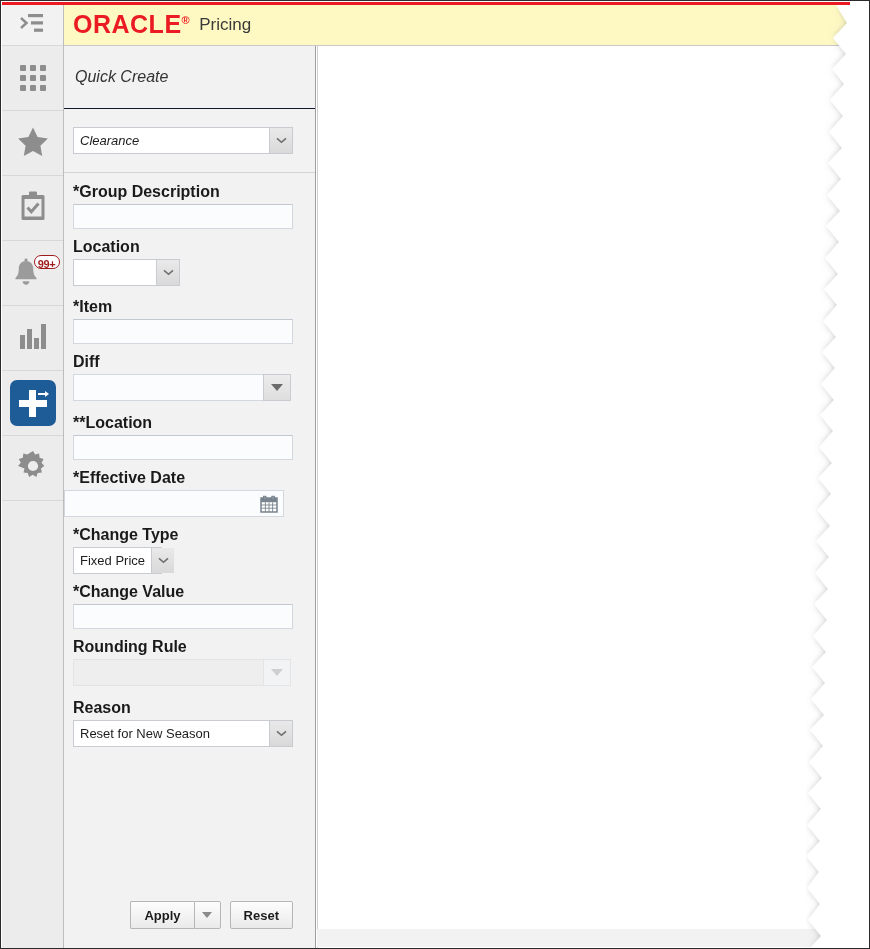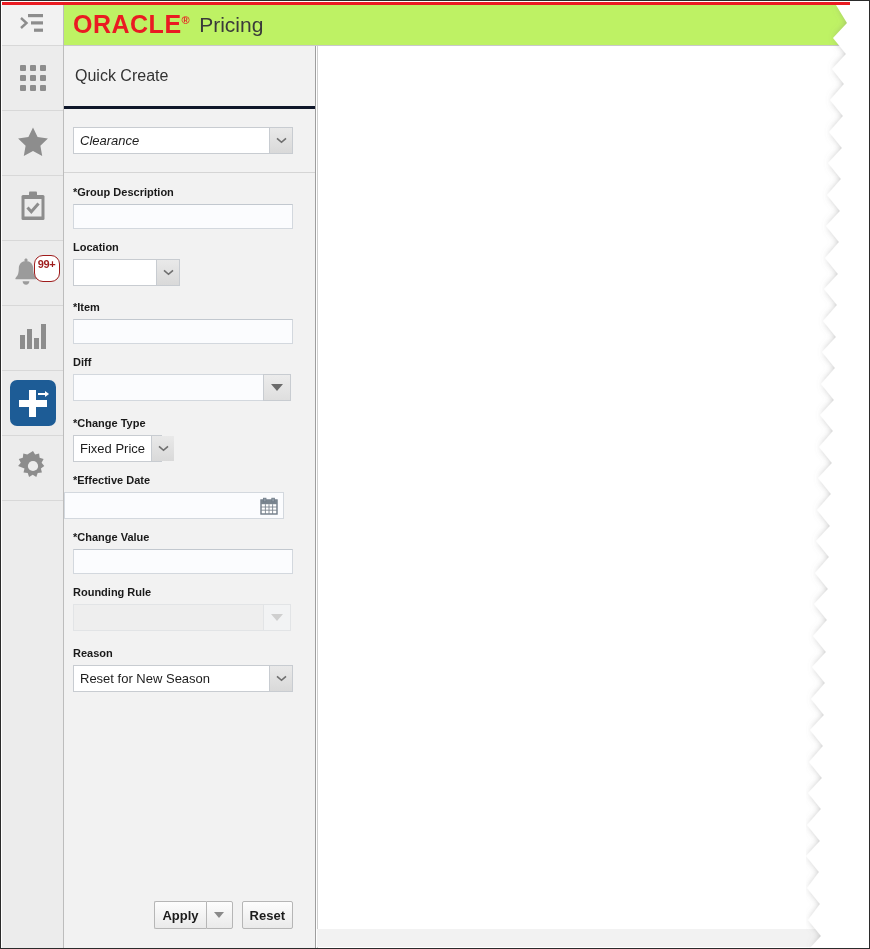--- a/index.html
+++ b/index.html
@@ -72,60 +72,60 @@
   .plus-tile .bar-h { position: absolute; left: 9px; top: 20px; width: 28px; height: 7px; background: #fff; }
   .plus-tile .bar-v { position: absolute; left: 19px; top: 10px; width: 7px; height: 27px; background: #fff; }
   .plus-tile .mini-arrow { position: absolute; right: 6px; top: 10px; width: 12px; height: 8px; }
 
   
   .bell-wrap { position: relative; width: 42px; height: 32px; }
   .badge {
     position: absolute;
     right: -6px; top: -2px;
     min-width: 24px;
-    height: 27px;
+    height: 14px;
     padding: 0 3px;
     border-radius: 9px;
     border: 1.5px solid #9e1b1b;
     background: #ffffff;
     color: #9e1b1b;
     font-size: 11px;
     font-weight: bold;
     line-height: 16px;
     text-align: center;
     box-sizing: border-box;
     letter-spacing: -0.3px;
   }
 
   
   #top-bar {
     position: absolute;
     left: 63px; top: 4px;
     width: 786px;
     height: 41px;
-    background: #bef264;
+    background: #fef9c3;
     border-bottom: 1px solid #c9c9c9;
     box-sizing: border-box;
     display: flex;
     align-items: center;
     padding-left: 9px;
   }
   #oracle-logo {
     font-family: "Liberation Sans", sans-serif;
     font-size: 25px;
     font-weight: bold;
     color: #ea1b22;
     letter-spacing: 0.5px;
     line-height: 1;
     position: relative;
     top: -1px;
   }
   #oracle-logo .tm { font-size: 11px; vertical-align: super; }
   #app-name {
-    font-size: 21px;
+    font-size: 17px;
     color: #3a3a3a;
     margin-left: 9px;
     position: relative;
     top: 0px;
   }
 
   
   #panel {
     position: absolute;
     left: 63px; top: 45px;
@@ -137,23 +137,24 @@
     display: flex;
     flex-direction: column;
   }
   #panel-title {
     height: 63px;
     display: flex;
     align-items: center;
     padding-left: 11px;
     font-size: 16px;
     color: #333;
-    border-bottom: 3px solid #0f172a;
+    border-bottom: 1px solid #0f172a;
     box-sizing: border-box;
     flex: none;
+    font-style: italic;
   }
   #type-row {
     height: 64px;
     display: flex;
     align-items: center;
     padding-left: 9px;
     border-bottom: 1px solid #d5d5d5;
     box-sizing: border-box;
     flex: none;
     font-style: italic;
@@ -170,21 +171,21 @@
     display: flex;
     align-items: center;
     justify-content: flex-end;
     padding-right: 22px;
     box-sizing: border-box;
   }
 
   
   .field { margin-bottom: 11px; }
   .field-label {
-    font-size: 11px;
+    font-size: 16px;
     font-weight: bold;
     color: #1a1a1a;
     margin-bottom: 5px;
     line-height: 14px;
   }
   .txt-input {
     width: 220px;
     height: 25px;
     background: #fbfcfe;
     border: 1px solid #d3d8de;
@@ -281,21 +282,21 @@
   .cal-icon { width: 18px; height: 18px; margin-right: 5px; flex: none; }
 
   
   .btn {
     height: 28px;
     border: 1px solid #b6b6b6;
     background: linear-gradient(#fdfdfd, #eaeaea);
     font-size: 13px;
     font-weight: bold;
     color: #1c1c1c;
-    padding: 0 7px;
+    padding: 0 13px;
     box-sizing: border-box;
     font-family: "Liberation Sans", sans-serif;
     cursor: pointer;
     border-radius: 2px;
   }
   .split {
     display: inline-flex;
     margin-right: 9px;
   }
   .split .btn-main { border-radius: 2px 0 0 2px; border-right: none; }
@@ -482,50 +483,54 @@
         <div class="field-label">Diff</div>
         <span class="lov">
           <span class="lov-text"></span>
           <span class="lov-btn">
             <span class="tri"></span>
           </span>
         </span>
       </div>
 
 
-
-      <div class="field">
-        <div class="field-label">*Change Type</div>
-        <span class="sel" style="width:89px">
-          <span class="sel-text">Fixed Price</span>
-          <span class="sel-btn">
-            <svg class="chev" viewBox="0 0 11 7">
-              <path d="M1 1.3l4.5 4 4.5-4" stroke="#6f6f6f" stroke-width="1.6" fill="none"></path>
-            </svg>
-          </span>
-        </span>
+      <div class="field">
+        <div class="field-label">**Location</div>
+        <input class="txt-input" type="text" placeholder="" style="">
       </div>
 
       <div class="field">
         <div class="field-label">*Effective Date</div>
         <span class="date-wrap">
           <input class="date-in" type="text" placeholder="" style="">
           <svg class="cal-icon" viewBox="0 0 18 18">
             <rect x="1" y="3" width="16" height="14" fill="#ffffff" stroke="#6f7b87" stroke-width="1.4"></rect>
             <rect x="1" y="3" width="16" height="4.2" fill="#7a858f"></rect>
             <rect x="3.4" y="1.2" width="2.6" height="3.6" fill="#8e99a3" stroke="#6f7b87" stroke-width="0.8"></rect>
             <rect x="11.8" y="1.2" width="2.6" height="3.6" fill="#8e99a3" stroke="#6f7b87" stroke-width="0.8"></rect>
             <g stroke="#7a858f" stroke-width="0.9">
               <line x1="1" y1="10" x2="17" y2="10"></line>
               <line x1="1" y1="13.2" x2="17" y2="13.2"></line>
               <line x1="5.4" y1="7.2" x2="5.4" y2="17"></line>
               <line x1="9" y1="7.2" x2="9" y2="17"></line>
               <line x1="12.6" y1="7.2" x2="12.6" y2="17"></line>
             </g>
           </svg>
+        </span>
+      </div>
+
+      <div class="field">
+        <div class="field-label">*Change Type</div>
+        <span class="sel" style="width:89px">
+          <span class="sel-text">Fixed Price</span>
+          <span class="sel-btn">
+            <svg class="chev" viewBox="0 0 11 7">
+              <path d="M1 1.3l4.5 4 4.5-4" stroke="#6f6f6f" stroke-width="1.6" fill="none"></path>
+            </svg>
+          </span>
         </span>
       </div>
 
       <div class="field">
         <div class="field-label">*Change Value</div>
         <input class="txt-input" type="text" placeholder="" style="">
       </div>
 
       <div class="field">
         <div class="field-label">Rounding Rule</div>

